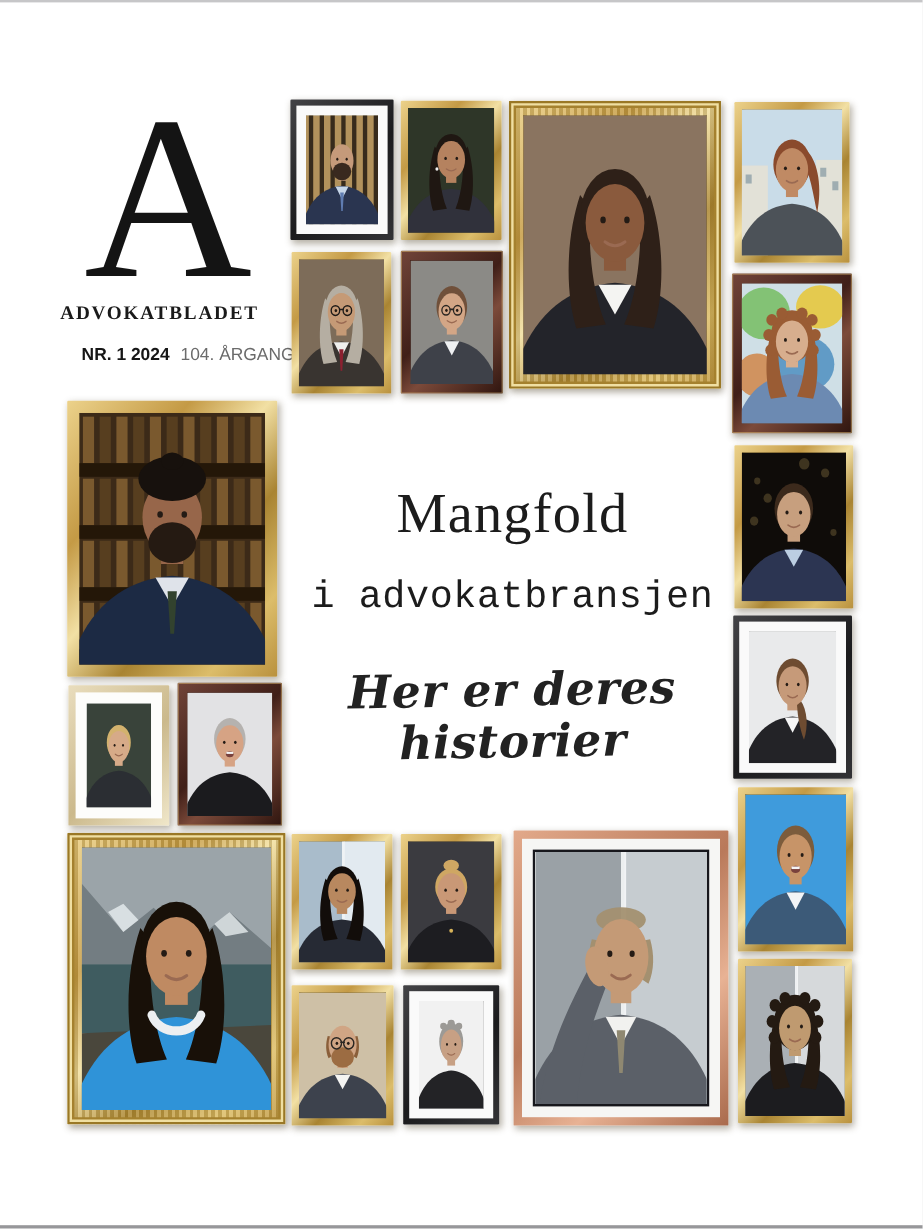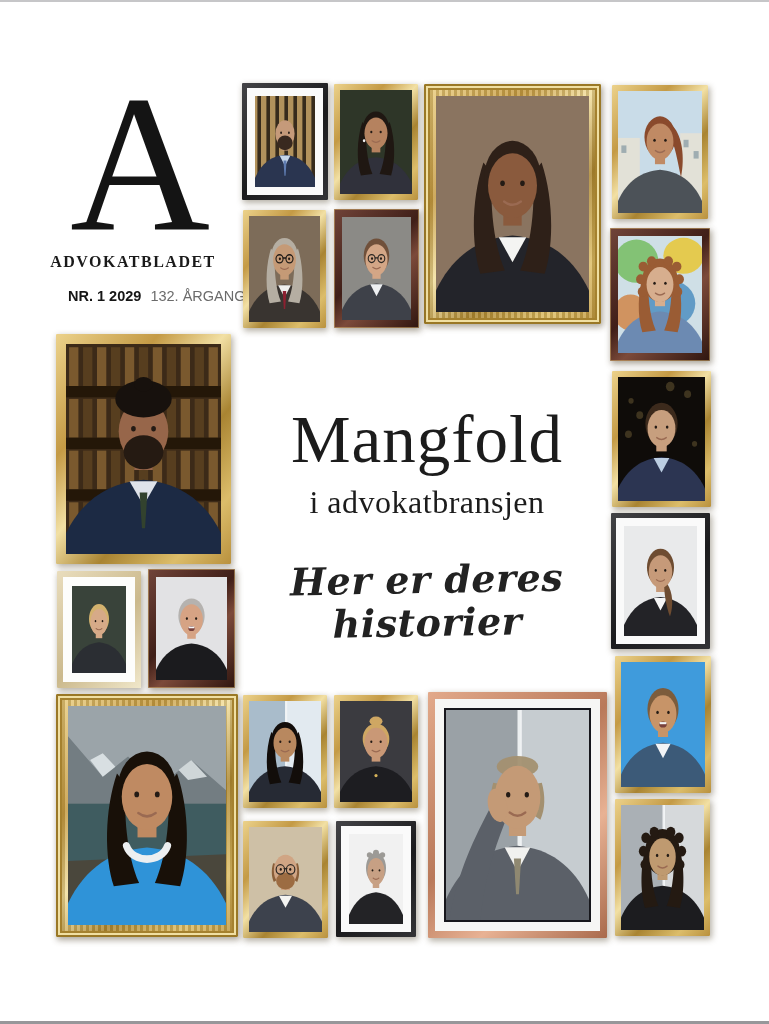--- a/index.html
+++ b/index.html
@@ -14,22 +14,22 @@
           font-size:194px;line-height:1;color:#141414;}
   .logo-name{position:absolute;left:48px;top:253px;width:170px;text-align:center;
              font-family:"Liberation Serif",serif;font-weight:bold;font-size:16px;
              letter-spacing:1.5px;color:#1a1a1a;}
   .issue-line{position:absolute;left:68px;top:288px;font-size:14.5px;white-space:nowrap;}
   .issue-bold{font-weight:bold;color:#161616;}
   .issue-rest{color:#6b6b6b;margin-left:5px;}
 
   
   .title-block{position:absolute;left:242px;top:404px;width:370px;text-align:center;color:#1c1c1c;}
-  .title-main{font-family:"Liberation Serif",serif;font-size:67px;line-height:1.05;letter-spacing:1px;}
-  .title-sub{font-family:Liberation Serif, serif;font-size:32px;margin-top:10px;letter-spacing:.5px;}
+  .title-main{font-family:"Liberation Serif",serif;font-size:47px;line-height:1.05;letter-spacing:1px;}
+  .title-sub{font-family:Liberation Mono, monospace;font-size:32px;margin-top:26px;letter-spacing:.5px;}
   .title-script{margin-top:38px;font-family:"DejaVu Serif",serif;font-style:italic;font-weight:bold;
                 font-size:38px;line-height:1.12;letter-spacing:.5px;transform:rotate(-1deg);color:#222;}
 
   
   .frame{position:absolute;box-sizing:border-box;border-radius:1px;
          box-shadow:1.5px 2.5px 6px rgba(70,58,30,.4);
          --gold:linear-gradient(130deg,#ecd28b 0%,#c49a45 28%,#f2e0a4 46%,#a98432 64%,#dcbd6a 84%,#b9913e 100%);}
   .mat{width:100%;height:100%;box-sizing:border-box;}
   .photo{width:100%;height:100%;overflow:hidden;position:relative;}
   .photo svg{display:block;width:100%;height:100%;}
@@ -56,22 +56,22 @@
 </style>
 </head>
 <body>
 
 <div class="cover">
   <div class="edge edge-top"></div>
 
   <div class="logo-a">A</div>
   <div class="logo-name">ADVOKATBLADET</div>
   <div class="issue-line">
-    <span class="issue-bold">NR. 1 2029</span>
-    <span class="issue-rest">132. ÅRGANG</span>
+    <span class="issue-bold">NR. 1 2024</span>
+    <span class="issue-rest">104. ÅRGANG</span>
   </div>
 
   <div class="title-block">
     <div class="title-main">Mangfold</div>
     <div class="title-sub">i advokatbransjen</div>
     <div class="title-script">
       <div>Her er deres</div>
       <div>historier</div>
     </div>
   </div>

